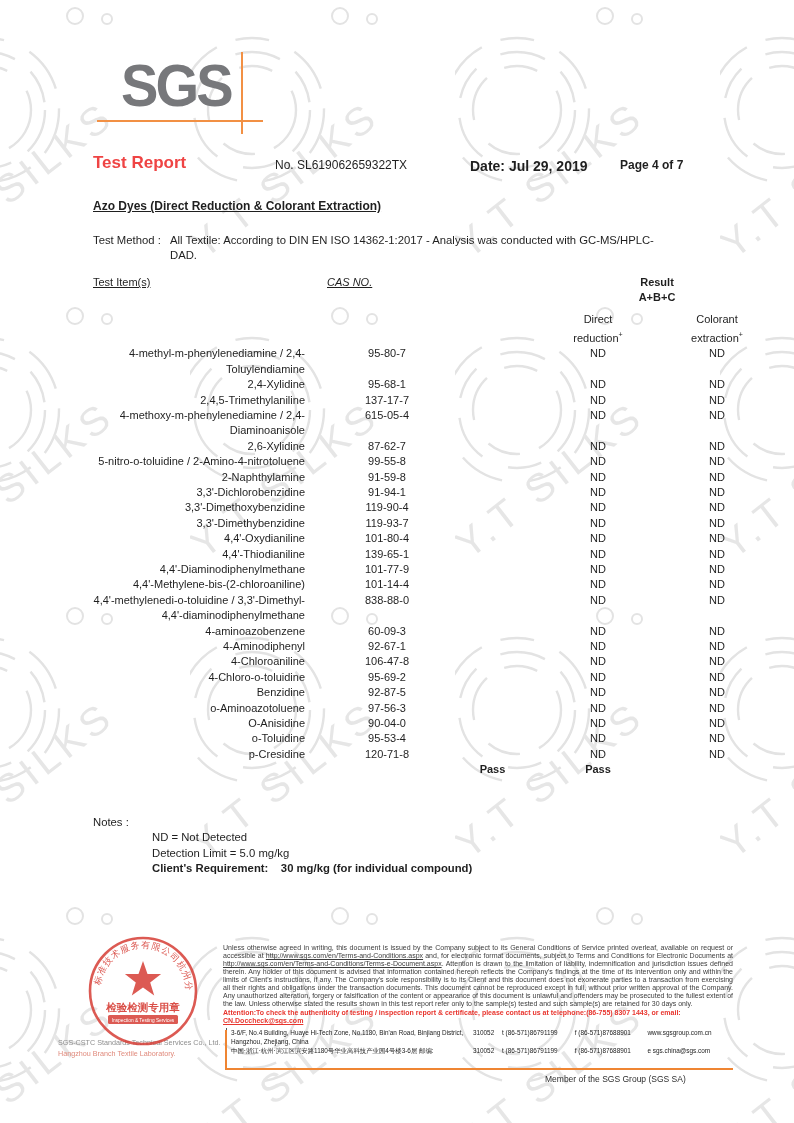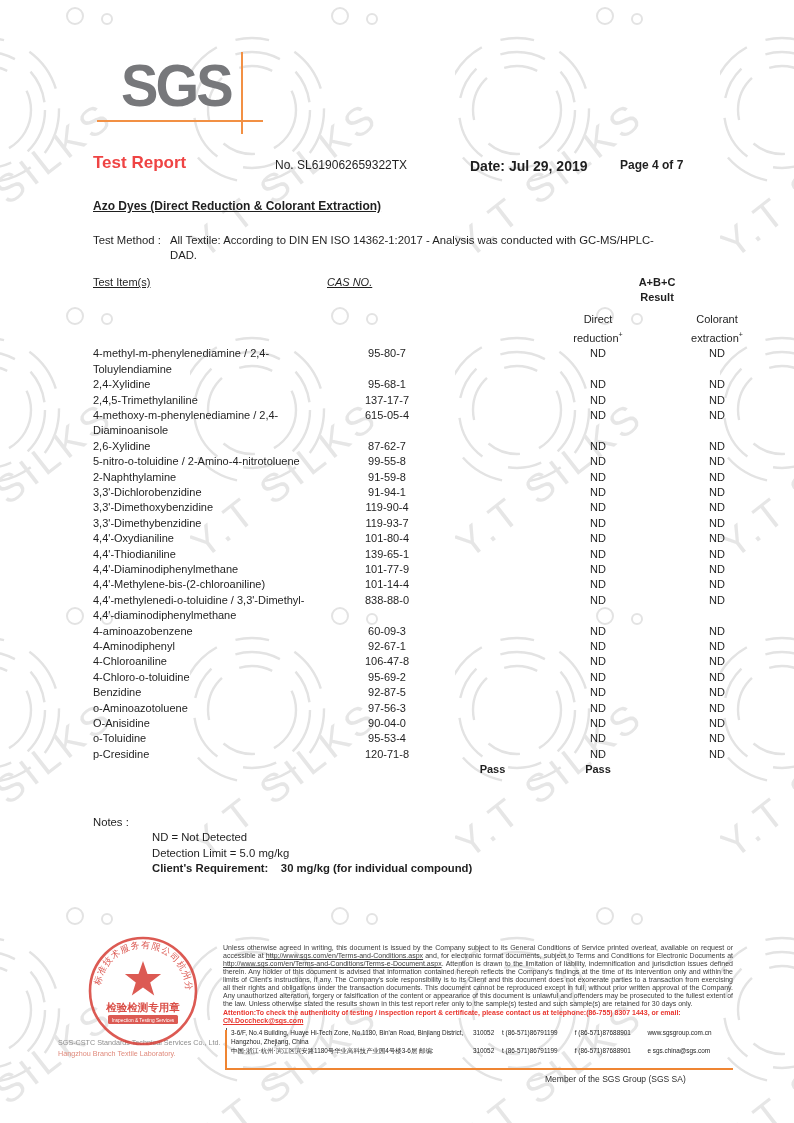--- a/index.html
+++ b/index.html
@@ -25,21 +25,21 @@
   .rpage{position:absolute;left:620px;top:158px;font-size:12px;font-weight:bold;}
 
   .section-title{position:absolute;left:93px;top:199px;font-size:12px;font-weight:bold;text-decoration:underline;}
   .tm{position:absolute;left:93px;top:233px;font-size:11.3px;line-height:15px;}
   .tm-label{display:inline-block;width:77px;vertical-align:top;}
   .tm-value{display:inline-block;width:488px;vertical-align:top;}
 
   
   .table{position:absolute;left:93px;top:275px;width:683px;font-size:11px;line-height:15.4px;}
   .trow{display:grid;grid-template-columns:234px 120px 91px 120px 118px;}
-  .c-item{width:212px;overflow-wrap:break-word;}
+  .c-item{width:212px;overflow-wrap:break-word;text-align:right;}
   .c-cas,.c-dr,.c-ce{text-align:center;}
   .th-item,.th-cas{text-decoration:underline;}
   .th-cas{text-align:left;font-style:italic;}
   .th-result{grid-column:4 / 6;text-align:center;font-weight:bold;}
   .subhead{margin-top:6px;}
   .sub{text-align:center;}
   sup{font-size:7px;}
   .conclusion{font-weight:bold;}
 
   
@@ -105,22 +105,22 @@
   <div class="tm">
     <span class="tm-label">Test Method :</span><span class="tm-value">All Textile: According to DIN EN ISO 14362-1:2017 - Analysis was conducted with GC-MS/HPLC-DAD.</span>
   </div>
 
   <div class="table">
     <div class="trow">
       <div class="th-item">Test Item(s)</div>
       <div class="th-cas">CAS NO.</div>
       <div></div>
       <div class="th-result">
+        <div>Result</div>
         <div>A+B+C</div>
-        <div>Result</div>
       </div>
     </div>
     <div class="trow subhead">
       <div></div>
         <div></div>
         <div></div>
       <div class="sub">
         <div>Direct</div>
         <div><span>reduction</span><sup>+</sup></div>
       </div>

